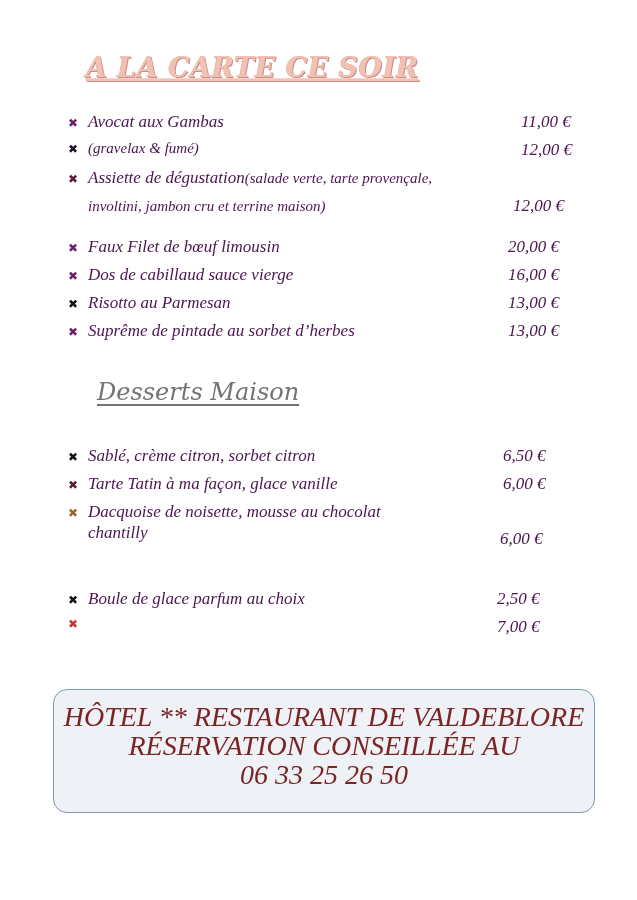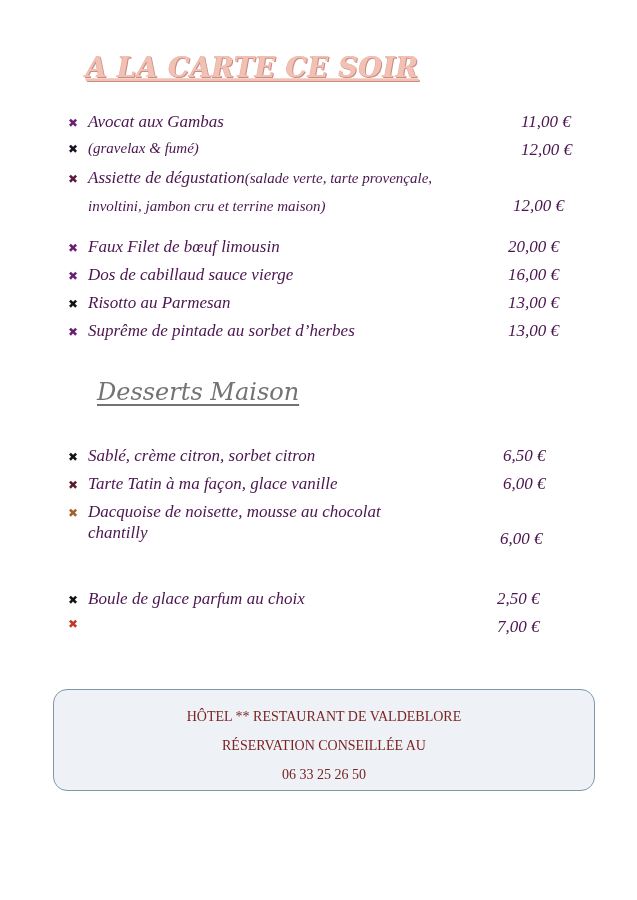--- a/index.html
+++ b/index.html
@@ -15,24 +15,24 @@
   .bullet { width: 20px; font-size: 12px; font-weight: bold; font-family: "DejaVu Sans", sans-serif; }
   .name { font-family: Liberation Serif, serif; font-style: italic; font-size: 17px; white-space: nowrap; }
   .small { font-size: 15px; }
   .price { position: absolute; font-family: Liberation Serif, serif; font-style: italic; font-size: 17px; color: #4b1550; white-space: nowrap; }
   .desserts-title {
     position: absolute; left: 89px; top: 378px;
     font-family: "DejaVu Serif", serif; font-style: italic; font-size: 24px; color: #737373;
     text-decoration: underline; text-underline-offset: 4px; text-decoration-thickness: 2px; margin-left: 8px;
   }
   .info-box {
-    position: absolute; left: 53px; top: 689px; width: 542px; height: 102px;
+    position: absolute; left: 53px; top: 689px; width: 542px; height: 124px;
     background: #eef1f5; border: 1.5px solid #7e98a9; border-radius: 14px;
     box-sizing: border-box; text-align: center; color: #7a2424;
-    font-family: "Liberation Serif", serif; font-size: 14px; line-height: 29px; padding-top: 12px;
+    font-family: "Liberation Serif", serif; font-size: 28px; line-height: 29px; padding-top: 12px; font-style: italic;
   }
 </style>
 </head>
 <body>
 
 <div class="title">A LA CARTE CE SOIR</div>
 
 <div class="row" style="top:112px">
   <span class="bullet" style="color:#6b1f70">✖</span>
   <span class="name">Avocat aux Gambas</span>

